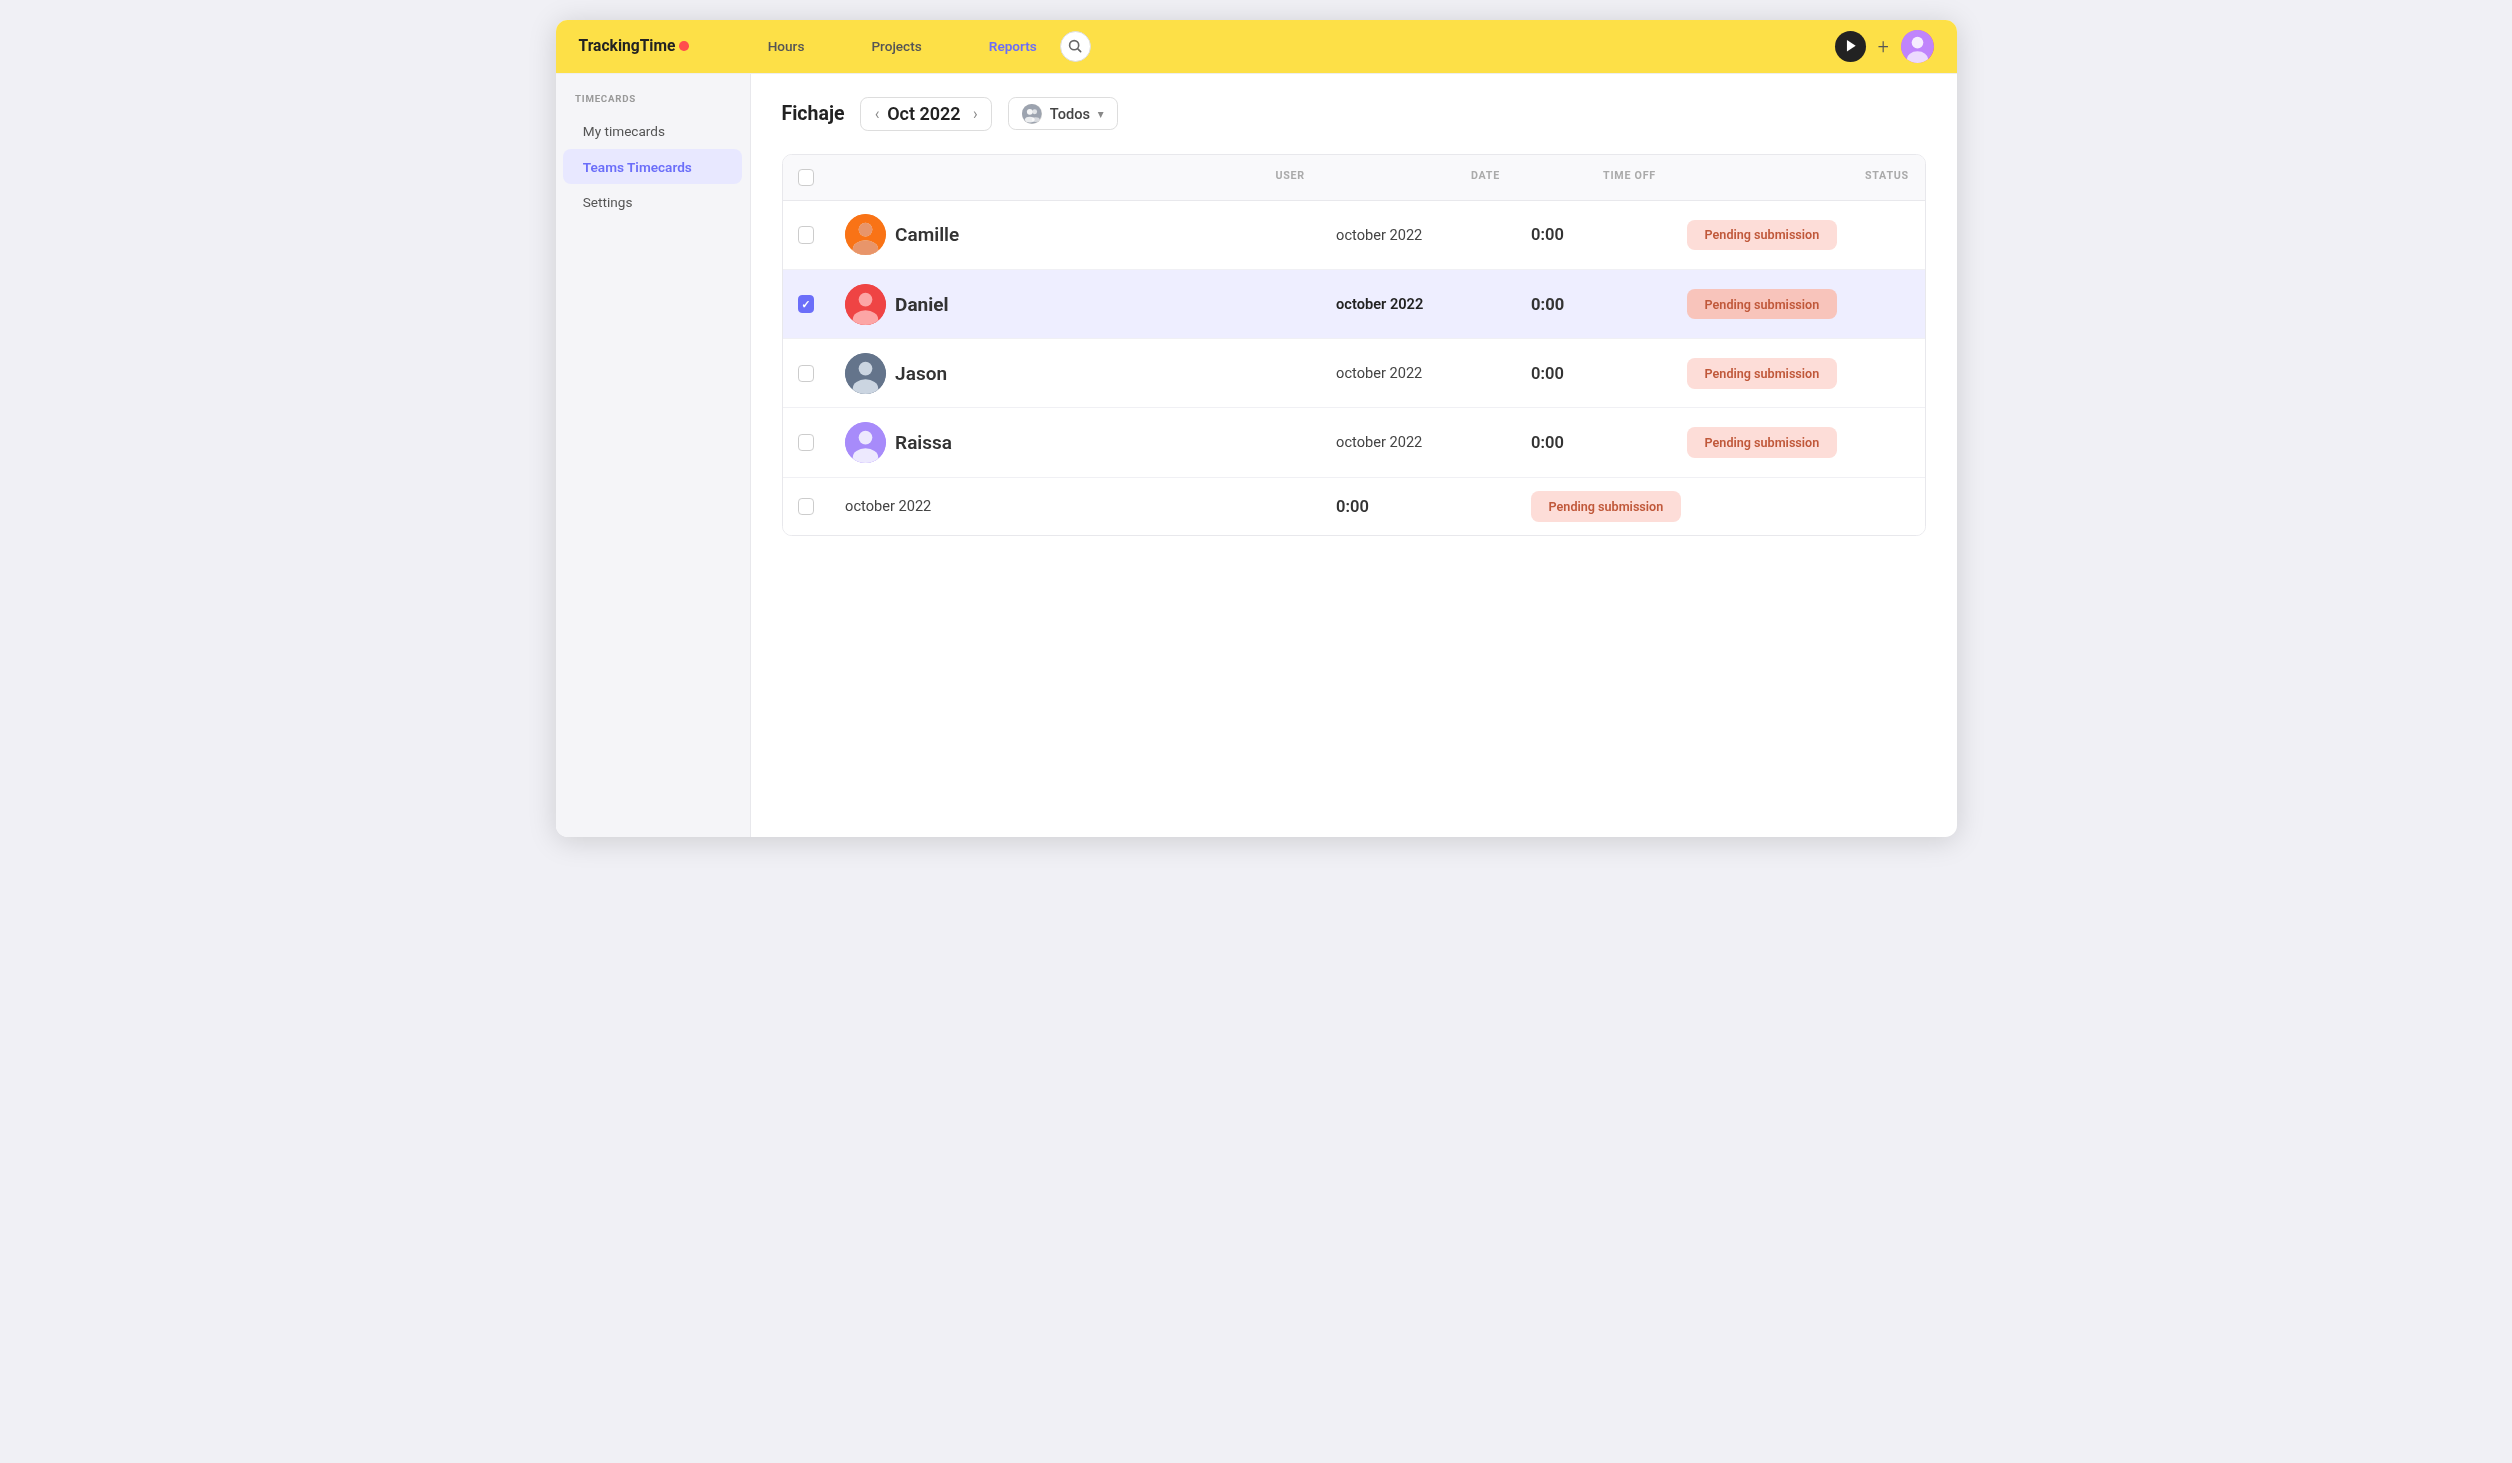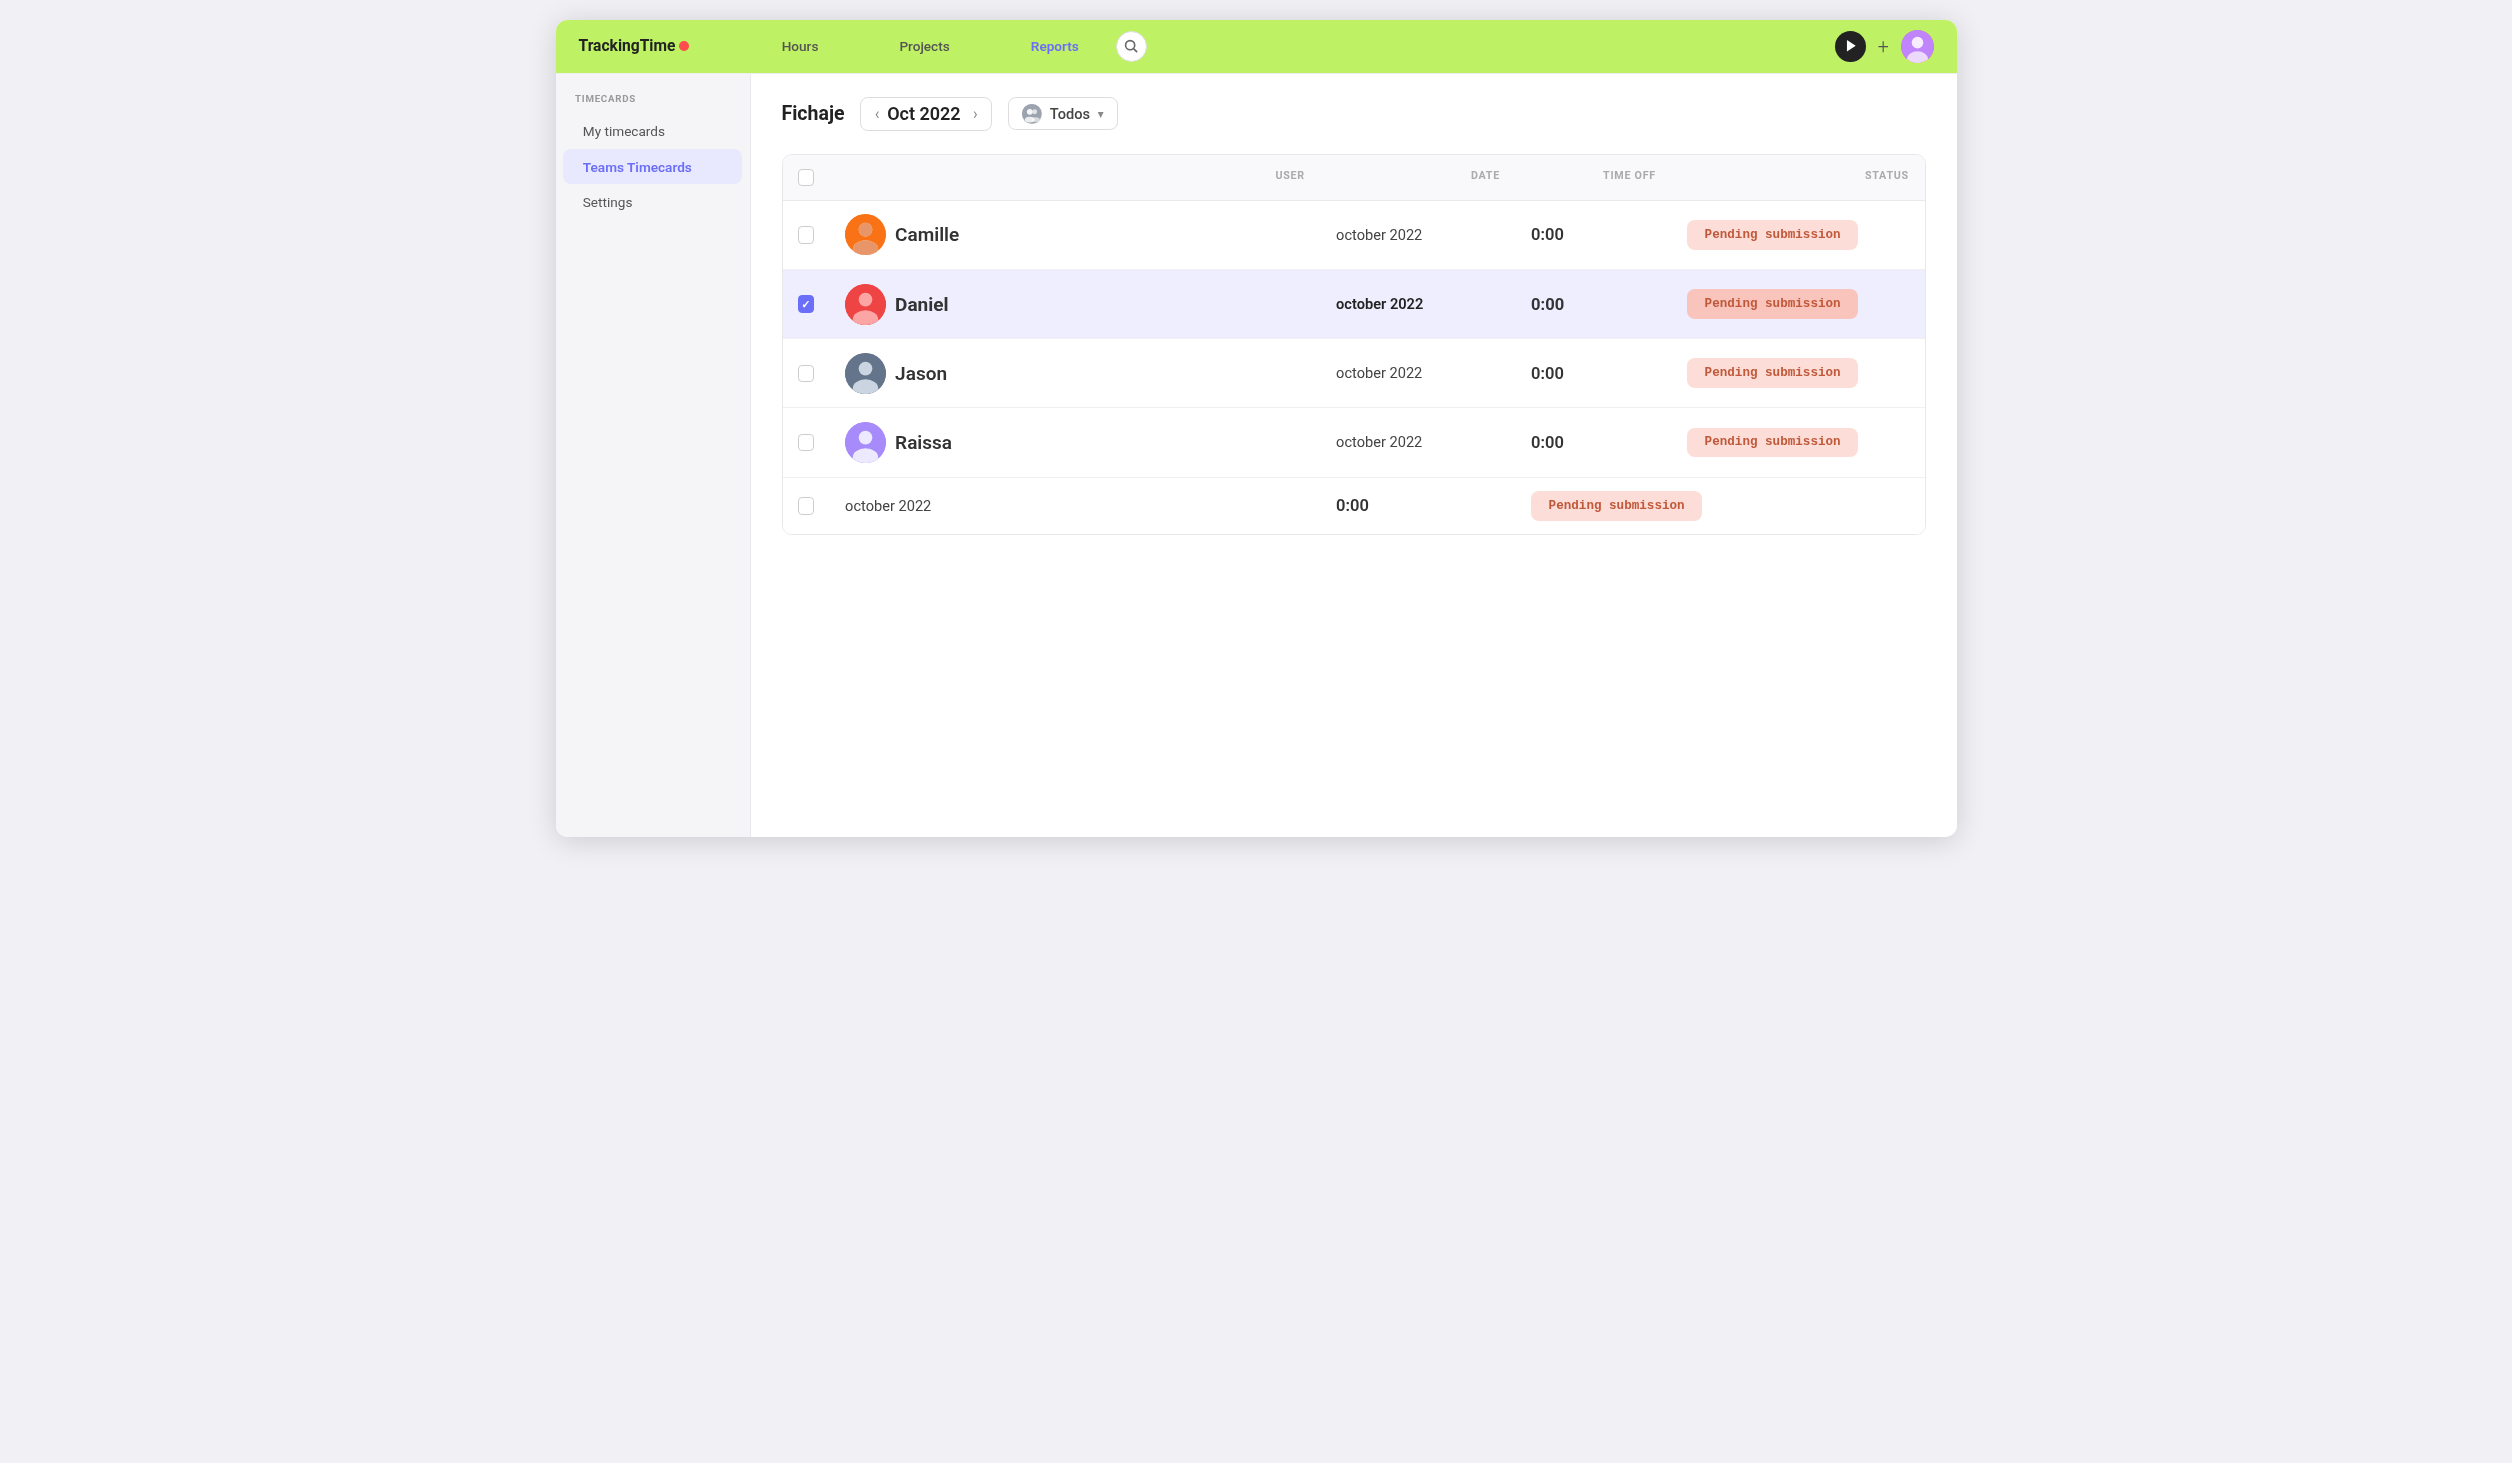--- a/index.html
+++ b/index.html
@@ -23,22 +23,22 @@
       flex-direction: column;
       margin: 19.5px;
     }
     
     .top-nav {
       display: flex;
       align-items: center;
       padding: 0 23px;
       height: 54px;
       border-bottom: 1px solid #eee;
-      background: #bef264;
-      gap: 33px;
+      background: #fde047;
+      gap: 19px;
     }
     .logo {
       display: flex;
       align-items: center;
       gap: 3.9px;
       font-weight: 700;
       font-size: 15.6px;
       color: #222;
       margin-right: 11.7px;
     }
@@ -291,21 +291,20 @@
       align-items: center;
     }
     .status-badge {
       background: #fdddd8;
       color: #c0583a;
       border-radius: 7.8px;
       padding: 7.8px 17.5px;
       font-size: 12.6px;
       font-weight: 600;
       white-space: nowrap;
-      font-family: Liberation Mono, monospace;
     }
     .status-badge.selected {
       background: #f8c4bb;
     }
     .checkbox-wrap {
       display: flex;
       align-items: center;
       justify-content: center;
     }
     .checkbox {

